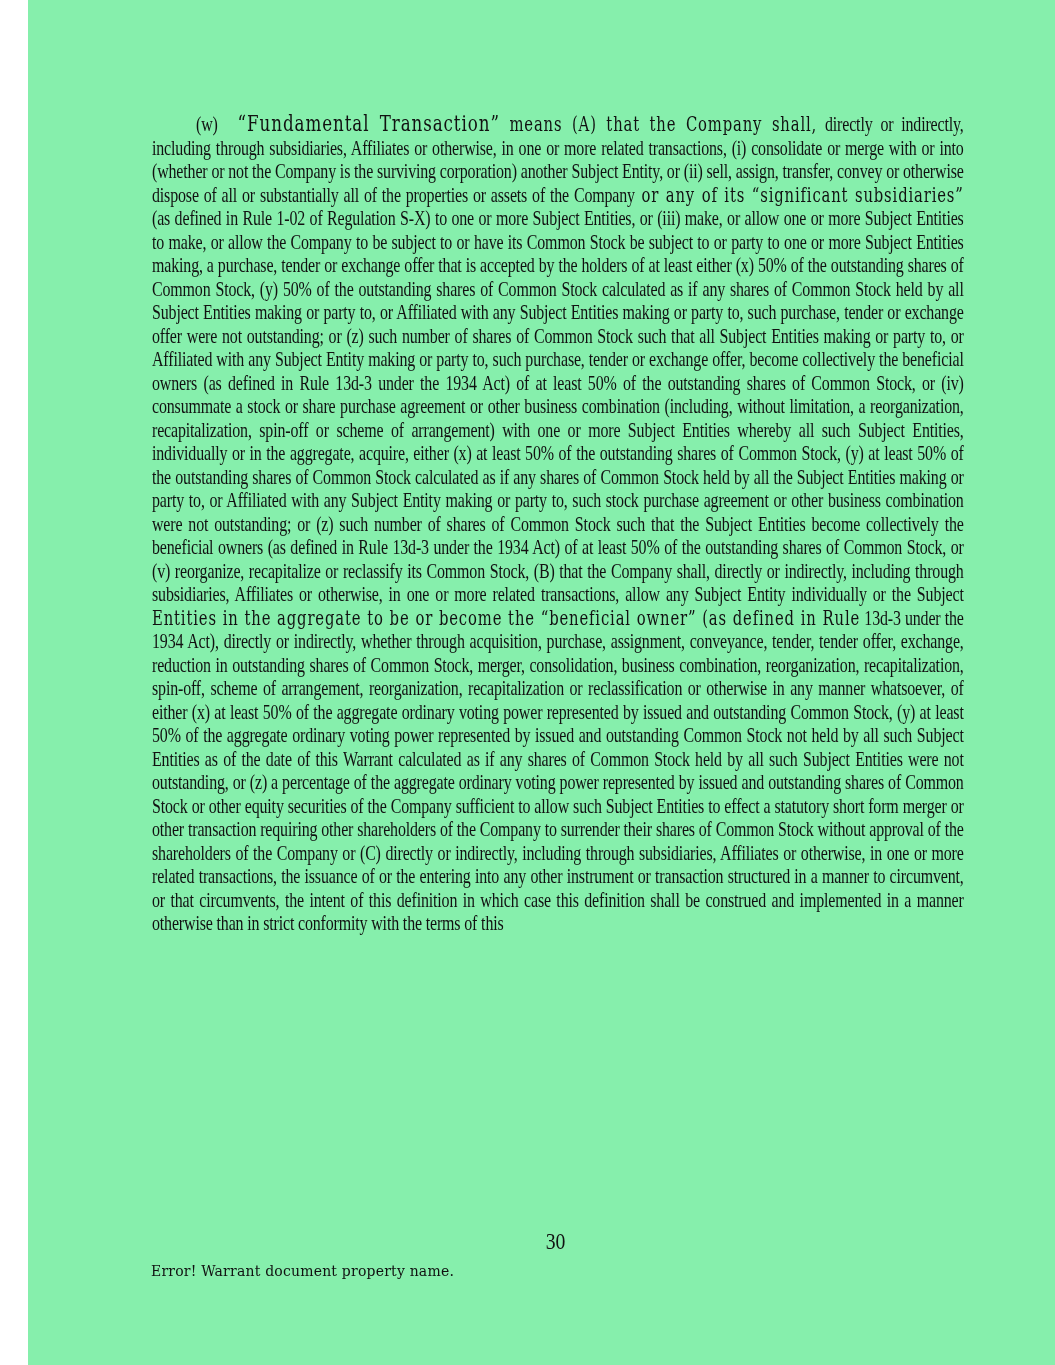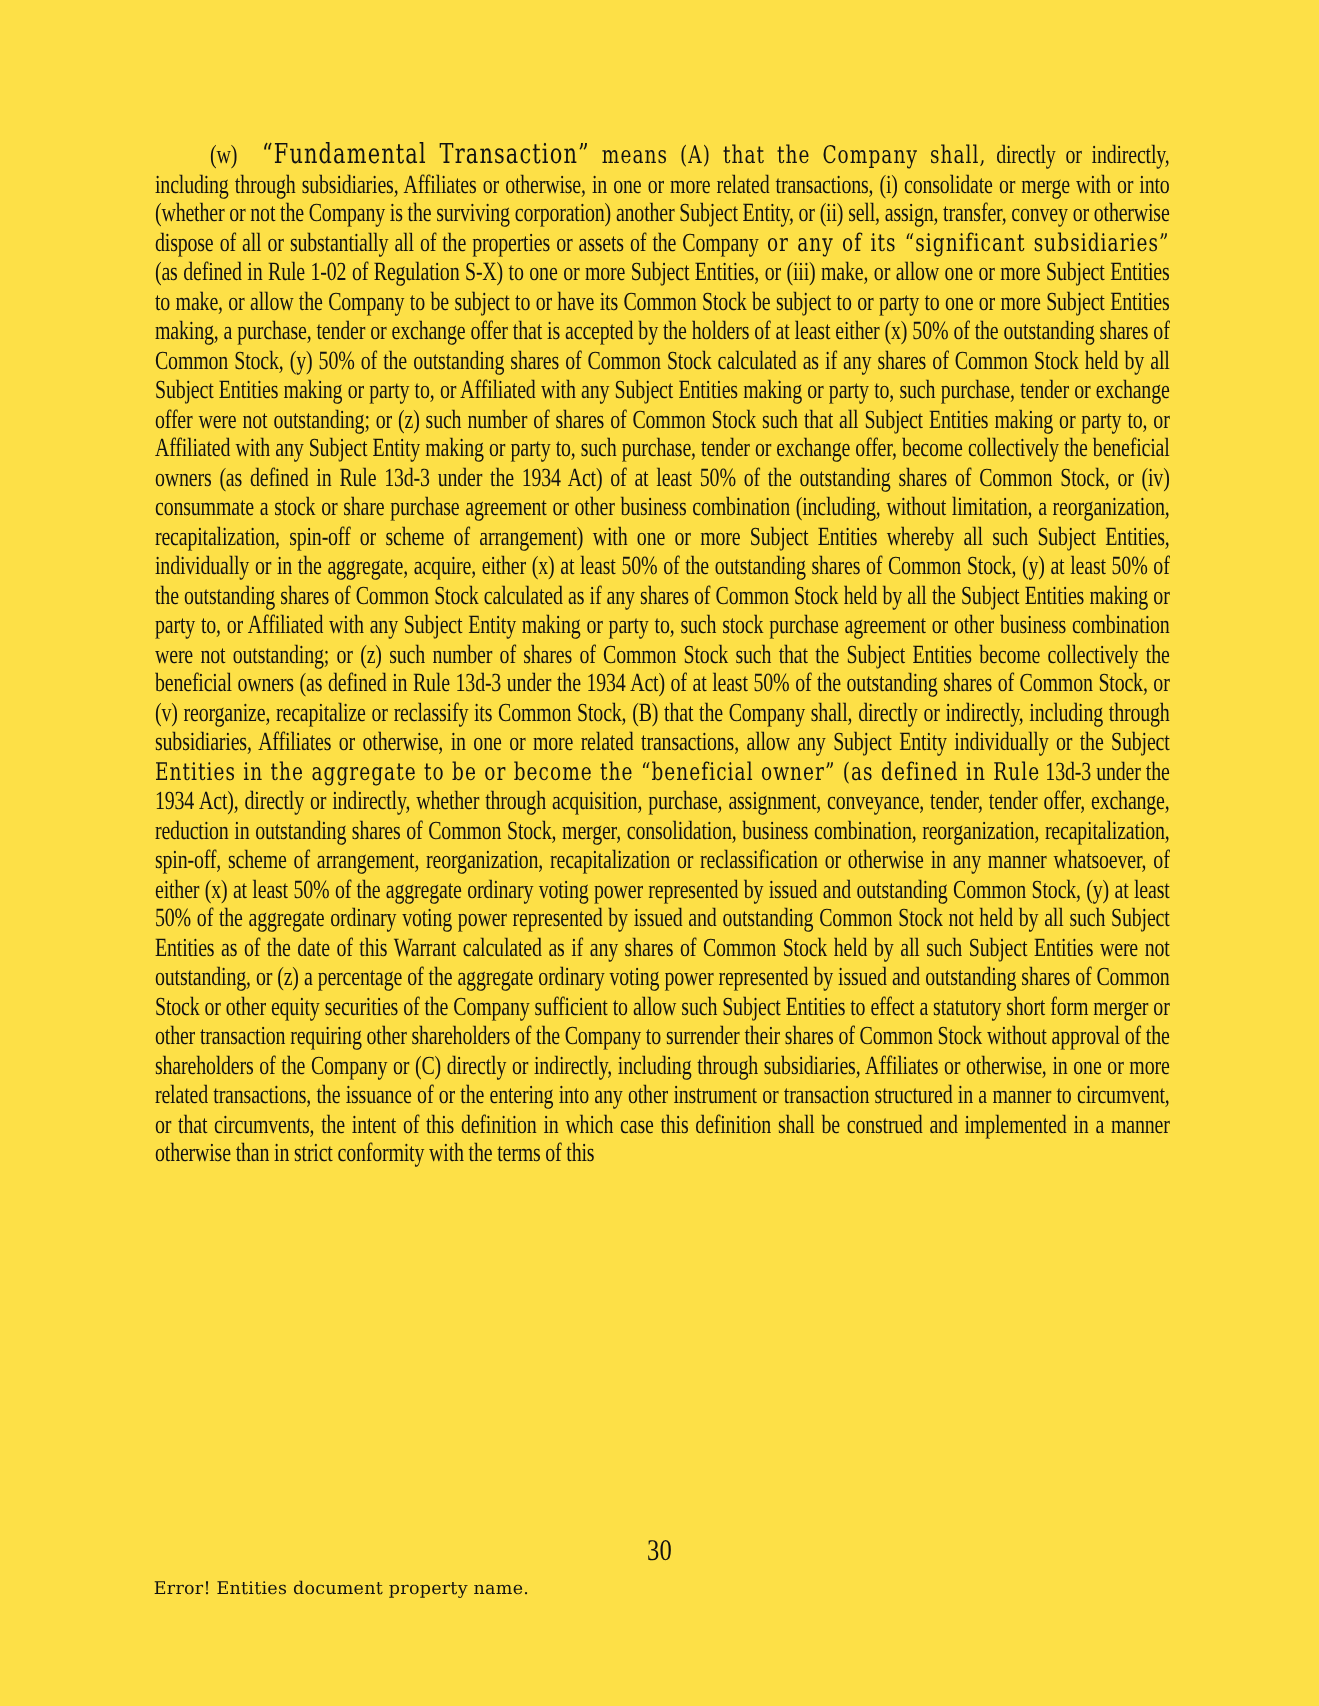--- a/index.html
+++ b/index.html
@@ -11,21 +11,22 @@
     height: 1365px;
     background: #ffffff;
     position: relative;
     overflow: hidden;
     font-family: "Liberation Serif", serif;
     color: #111111;
   }
   .sheet {
     position: absolute;
     inset: 0;
-    background: #fde047;
+    background: #86efac;
+    margin-left: 28px;
   }
   
   .text-block {
     position: absolute;
     left: 124px;
     top: 112px;
     width: 1068px;             
     transform: scaleX(0.76);
     transform-origin: 0 0;
   }
@@ -79,15 +80,15 @@
 <body style="color: rgb(17, 17, 17); background: rgb(255, 255, 255);">
 
 <div class="sheet">
 
   <div class="text-block">
     <p class="doc-paragraph"><span class="marker">(w)</span><span class="tab-gap"></span><span><span class="seg-lead">“Fundamental Transaction”</span><span class="seg-wide"> means (A) that the Company shall,</span><span class="seg-body"> directly or indirectly, including through subsidiaries, Affiliates or otherwise, in one or more related transactions, (i) consolidate or merge with or into (whether or not the Company is the surviving corporation) another Subject Entity, or (ii) sell, assign, transfer, convey or otherwise dispose of all or substantially all of the properties or assets of the Company</span><span class="seg-wide"> or any of its “significant subsidiaries”</span><span class="seg-body"> (as defined in Rule 1-02 of Regulation S-X) to one or more Subject Entities, or (iii) make, or allow one or more Subject Entities to make, or allow the Company to be subject to or have its Common Stock be subject to or party to one or more Subject Entities making, a purchase, tender or exchange offer that is accepted by the holders of at least either (x) 50% of the outstanding shares of Common Stock, (y) 50% of the outstanding shares of Common Stock calculated as if any shares of Common Stock held by all Subject Entities making or party to, or Affiliated with any Subject Entities making or party to, such purchase, tender or exchange offer were not outstanding; or (z) such number of shares of Common Stock such that all Subject Entities making or party to, or Affiliated with any Subject Entity making or party to, such purchase, tender or exchange offer, become collectively the beneficial owners (as defined in Rule 13d-3 under the 1934 Act) of at least 50% of the outstanding shares of Common Stock, or (iv) consummate a stock or share purchase agreement or other business combination (including, without limitation, a reorganization, recapitalization, spin-off or scheme of arrangement) with one or more Subject Entities whereby all such Subject Entities, individually or in the aggregate, acquire, either (x) at least 50% of the outstanding shares of Common Stock, (y) at least 50% of the outstanding shares of Common Stock calculated as if any shares of Common Stock held by all the Subject Entities making or party to, or Affiliated with any Subject Entity making or party to, such stock purchase agreement or other business combination were not outstanding; or (z) such number of shares of Common Stock such that the Subject Entities become collectively the beneficial owners (as defined in Rule 13d-3 under the 1934 Act) of at least 50% of the outstanding shares of Common Stock, or (v) reorganize, recapitalize or reclassify its Common Stock, (B) that the Company shall, directly or indirectly, including through subsidiaries, Affiliates or otherwise, in one or more related transactions, allow any Subject Entity individually or the Subject</span><span class="seg-wide"> Entities in the aggregate to be or become the “beneficial owner” (as defined in Rule</span><span class="seg-body"> 13d-3 under the 1934 Act), directly or indirectly, whether through acquisition, purchase, assignment, conveyance, tender, tender offer, exchange, reduction in outstanding shares of Common Stock, merger, consolidation, business combination, reorganization, recapitalization, spin-off, scheme of arrangement, reorganization, recapitalization or reclassification or otherwise in any manner whatsoever, of either (x) at least 50% of the aggregate ordinary voting power represented by issued and outstanding Common Stock, (y) at least 50% of the aggregate ordinary voting power represented by issued and outstanding Common Stock not held by all such Subject Entities as of the date of this Warrant calculated as if any shares of Common Stock held by all such Subject Entities were not outstanding, or (z) a percentage of the aggregate ordinary voting power represented by issued and outstanding shares of Common Stock or other equity securities of the Company sufficient to allow such Subject Entities to effect a statutory short form merger or other transaction requiring other shareholders of the Company to surrender their shares of Common Stock without approval of the shareholders of the Company or (C) directly or indirectly, including through subsidiaries, Affiliates or otherwise, in one or more related transactions, the issuance of or the entering into any other instrument or transaction structured in a manner to circumvent, or that circumvents, the intent of this definition in which case this definition shall be construed and implemented in a manner otherwise than in strict conformity with the terms of this</span></span></p>
   </div>
 
   <div class="page-number">30</div>
 
-  <div class="footer-note">Error! Entities document property name.</div>
+  <div class="footer-note">Error! Warrant document property name.</div>
 
 </div>
 
 </body></html>

